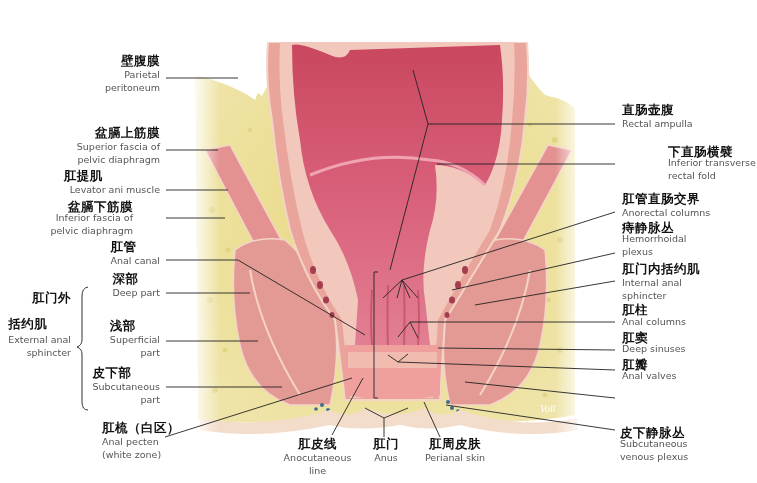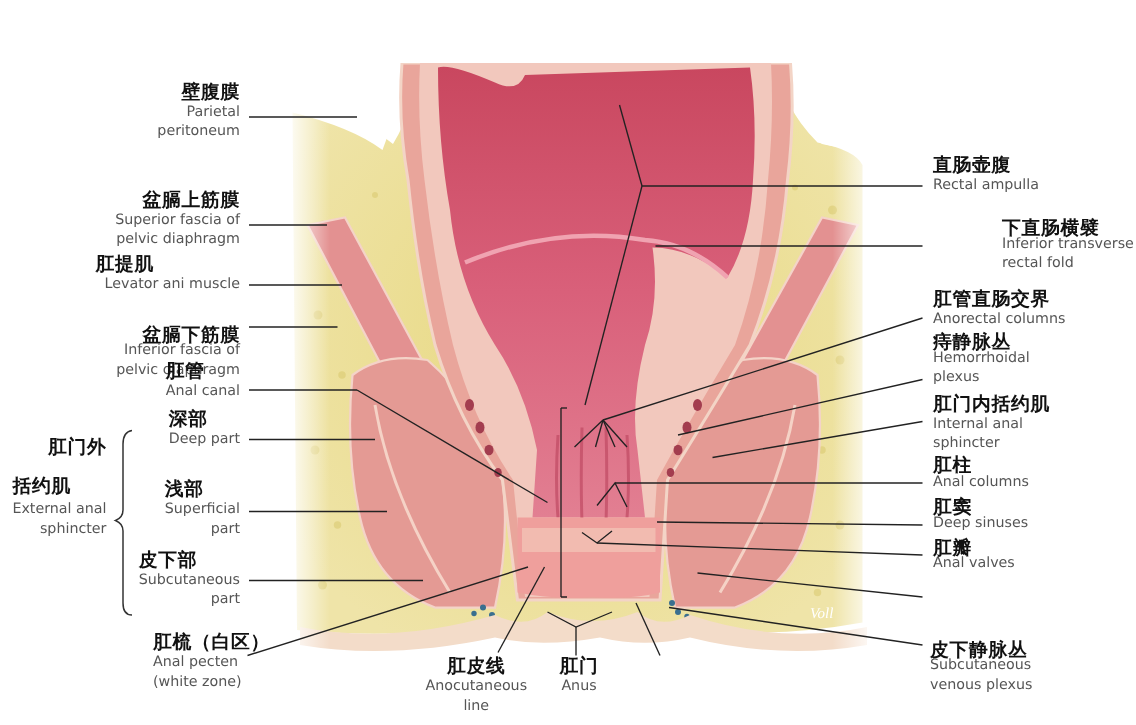--- a/index.html
+++ b/index.html
@@ -177,21 +177,21 @@
     <div class="zh">盆膈上筋膜</div>
     <div class="en">Superior fascia of</div>
     <div class="en">pelvic diaphragm</div>
   </div>
 
   <div class="lbl r" style="right:597px;top:170px;">
     <div class="zh" style="text-align:left;margin-left:-6px;">肛提肌</div>
     <div class="en">Levator ani muscle</div>
   </div>
 
-  <div class="lbl r" style="right:597px;top:201px;margin-top:16px;">
+  <div class="lbl r" style="right:624px;top:201px;">
     <div class="zh">盆膈下筋膜</div>
     <div class="en" style="margin-top:-3px;">Inferior fascia of</div>
     <div class="en">pelvic diaphragm</div>
   </div>
 
   <div class="lbl r" style="right:597px;top:241px;">
     <div class="zh" style="text-align:left;">肛管</div>
     <div class="en">Anal canal</div>
   </div>
 
@@ -281,14 +281,18 @@
     <div class="zh">肛皮线</div>
     <div class="en">Anocutaneous</div>
     <div class="en">line</div>
   </div>
 
   <div class="lbl c" style="left:368px;width:36px;top:438px;">
     <div class="zh">肛门</div>
     <div class="en">Anus</div>
   </div>
 
+  <div class="lbl c" style="left:420px;width:70px;top:438px;">
+    <div class="zh">肛周皮肤</div>
+    <div class="en">Perianal skin</div>
+  </div>
 
 </div>
 
 </body></html>

